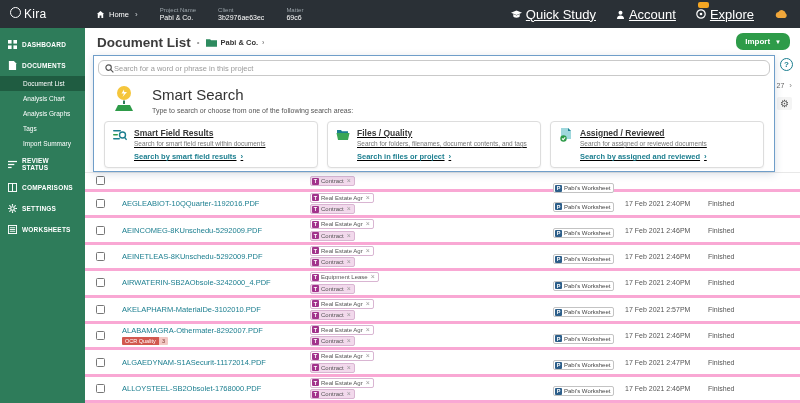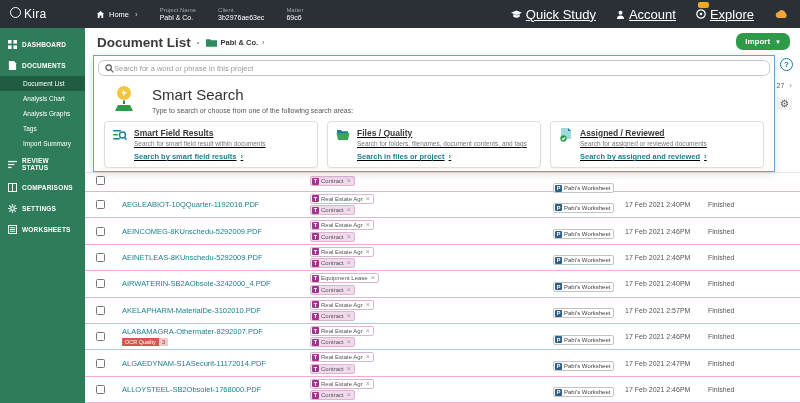--- a/index.html
+++ b/index.html
@@ -39,21 +39,21 @@
   .import-caret { font-size:6px; }
 
   
   .help-btn { position:absolute; top:30px; right:7px; width:13px; height:13px; border:1.4px solid var(--link-teal,#1b7e8f); border-radius:50%; color:var(--link-teal,#1b7e8f); font-size:8px; font-weight:bold; display:flex; align-items:center; justify-content:center; cursor:pointer; }
   .pagination { position:absolute; top:53px; right:8px; font-size:7px; color:#666; display:flex; gap:5px; align-items:center; }
   .pagination .next { cursor:pointer; color:#888; font-size:8px; }
   .gear-btn { position:absolute; top:69px; right:8px; font-size:10px; color:#555; cursor:pointer; background:#f4f4f4; border-radius:2px; padding:1px 3px; }
 
   
   .table { position:absolute; top:144px; left:0; width:715px; height:231px; }
-  .trow { display:grid; grid-template-columns:37px 188px 243px 72px 83px 1fr; align-items:center; height:26.4px; border-bottom:1px solid #f9a8d4; }
+  .trow { display:grid; grid-template-columns:37px 188px 243px 72px 83px 1fr; align-items:center; height:26.4px; border-bottom:3px solid #f9a8d4; }
   .trow.partial { height:20px; align-items:flex-start; padding-top:3px; border-top:1px solid #e8e8e8; }
   .cb { width:9px; height:9px; border:1px solid #777; border-radius:1.5px; margin-left:11px; background:#fff; cursor:pointer; }
   .doc-cell { display:flex; flex-direction:column; align-items:flex-start; gap:1px; }
   .doc-link { font-size:7.5px; color:var(--link-teal,#1b7e8f); cursor:pointer; text-decoration:none; }
   .tags-cell { display:flex; flex-direction:column; gap:1.5px; align-items:flex-start; }
   .tag { display:inline-flex; align-items:center; gap:2px; border:1px solid #d9b5d2; border-radius:2px; padding:.5px 3px .5px 1px; background:#fff; font-size:6px; color:#555; cursor:pointer; }
   .tag--filled { background:#f2d9ec; }
   .tag-ic { width:7px; height:7px; background:var(--tag-magenta,#a2348c); color:#fff; font-size:5.5px; font-weight:bold; border-radius:1px; display:flex; align-items:center; justify-content:center; }
   .tag-x { color:#999; font-size:7px; line-height:6px; margin-left:1px; cursor:pointer; }
   .ws-pill { display:inline-flex; align-items:center; gap:2px; border:1px solid #c3c3c3; border-radius:2px; padding:.5px 3px .5px 1px; background:#fff; font-size:6px; color:#444; cursor:pointer; }

